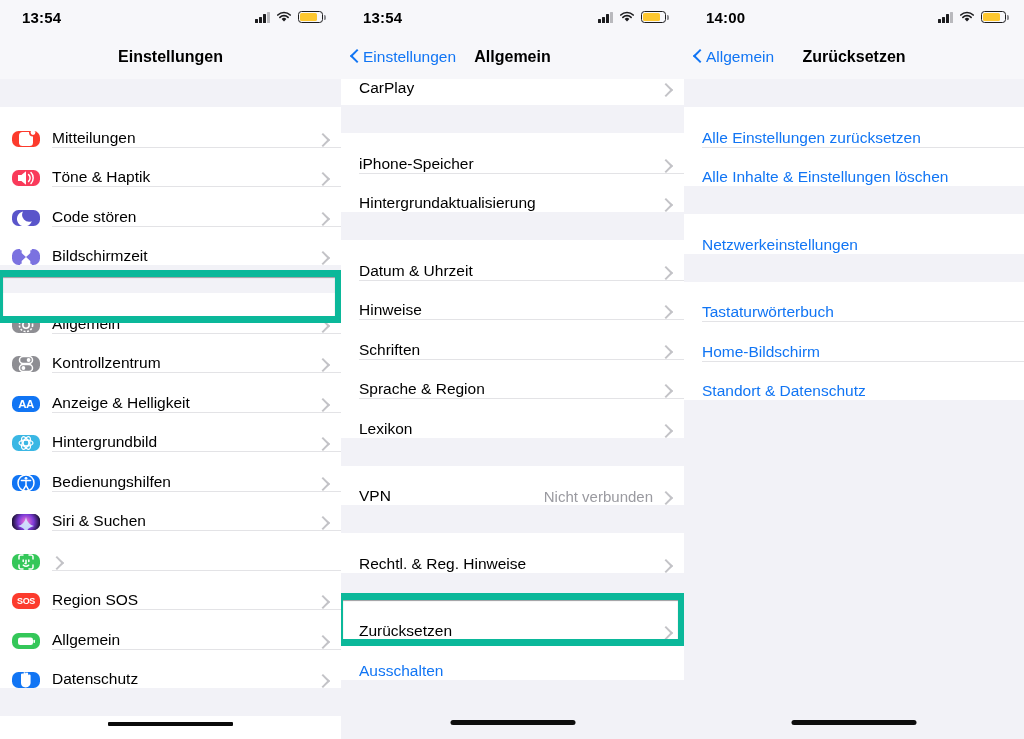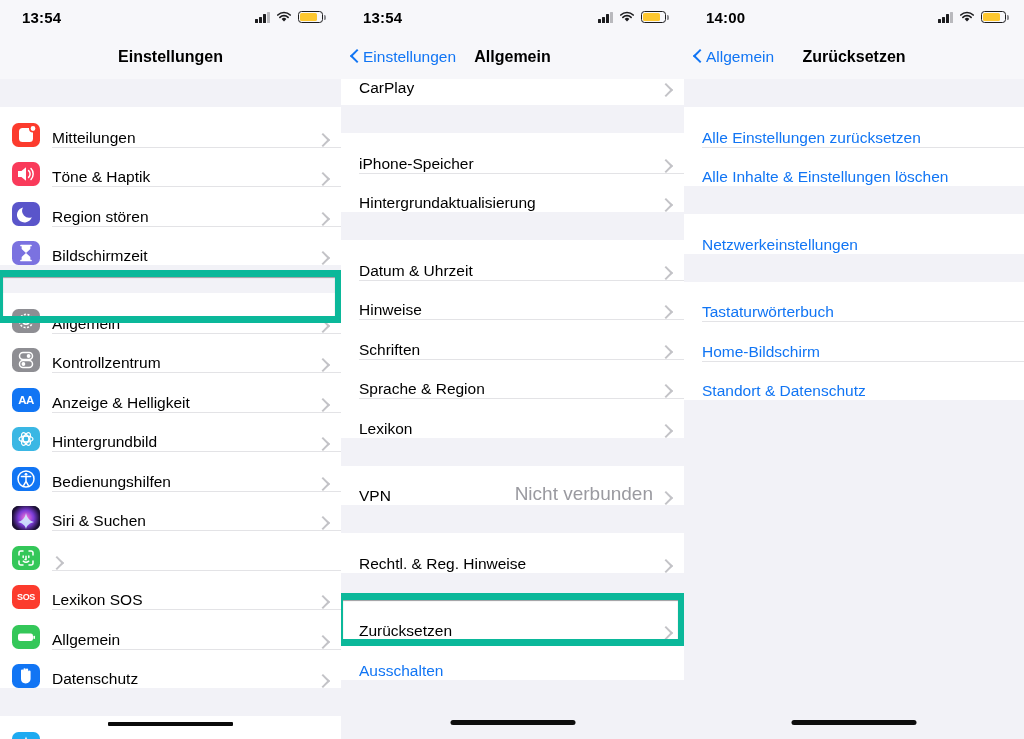--- a/index.html
+++ b/index.html
@@ -82,35 +82,35 @@
   .row + .row::before {
     content: ""; position: absolute; left: 0; right: 0; top: 0;
     height: 1px; background: #e3e3e6;
   }
   .col1 .row + .row::before { left: 52px; }
   .col2 .row + .row::before { left: 18px; }
   .col3 .row + .row::before { left: 18px; }
 
   .row-label { font-size: 15.5px; color: #000; flex: 1; }
   .row-label.link { color: #1175f4; }
-  .row-value { font-size: 19px; color: #9a9aa0; margin-right: 8px; }
+  .row-value { font-size: 15px; color: #9a9aa0; margin-right: 8px; }
 
   .disc {
     width: 9px; height: 15px; position: relative; margin-right: 14px; flex: none;
   }
   .disc::before {
     content: ""; position: absolute; left: 0; top: 3px;
     width: 8px; height: 8px;
     border-right: 2.2px solid #c3c3c7; border-top: 2.2px solid #c3c3c7;
     transform: rotate(45deg);
   }
 
   
   .appicon {
-    width: 28px; height: 24px; border-radius: 6.5px; flex: none;
+    width: 28px; height: 16px; border-radius: 6.5px; flex: none;
     margin-right: 12px; display: flex; align-items: center; justify-content: center;
     color: #fff; font-size: 12px; font-weight: bold; overflow: hidden; position: relative;
   }
 
   
   .hl {
     position: absolute; border: 7px solid #0bb89a; background: transparent;
     pointer-events: none; z-index: 20;
   }
   .hl::after {
@@ -183,21 +183,21 @@
           </span>
           <span class="row-label">Töne &amp; Haptik</span>
           <span class="disc"></span>
         </div>
         <div class="row">
           <span class="appicon" style="background:#5a55ca">
             <svg width="28" height="28" viewBox="0 0 28 28">
                 <path d="M19.8 17.2A7 7 0 0 1 11 7.4a7.6 7.6 0 1 0 8.8 9.8z" fill="#fff"></path>
               </svg>
           </span>
-          <span class="row-label">Region stören</span>
+          <span class="row-label">Code stören</span>
           <span class="disc"></span>
         </div>
         <div class="row">
           <span class="appicon" style="background:#7b72e0">
             <svg width="28" height="28" viewBox="0 0 28 28">
                 <path d="M9 6.5h10M9 21.5h10M10.5 6.5v3.2L14 13l3.5-3.3V6.5M10.5 21.5v-3.2L14 15l3.5 3.3v3.2z" stroke="#fff" stroke-width="1.7" fill="#fff" stroke-linejoin="round" stroke-linecap="round"></path>
               </svg>
           </span>
           <span class="row-label">Bildschirmzeit</span>
           <span class="disc"></span>
@@ -287,21 +287,21 @@
                   <path d="M7 11V8.8A1.8 1.8 0 0 1 8.8 7H11M17 7h2.2A1.8 1.8 0 0 1 21 8.8V11M21 17v2.2a1.8 1.8 0 0 1-1.8 1.8H17M11 21H8.8A1.8 1.8 0 0 1 7 19.2V17"></path>
                   <path d="M11.2 12v1.6M16.8 12v1.6M14 12.2v3.2h-1"></path>
                   <path d="M11.3 17.2c1.5 1.2 3.9 1.2 5.4 0"></path>
                 </g>
               </svg>
           </span>
           <span class="disc"></span>
         </div>
         <div class="row">
           <span class="appicon" style="background:#fc3b2d;font-size:9px;letter-spacing:-0.3px">SOS</span>
-          <span class="row-label">Lexikon SOS</span>
+          <span class="row-label">Region SOS</span>
           <span class="disc"></span>
         </div>
         <div class="row">
           <span class="appicon" style="background:#34c759">
             <svg width="28" height="28" viewBox="0 0 28 28">
                 <rect x="6" y="10.5" width="15" height="7.5" rx="2.2" fill="#fff"></rect>
                 <rect x="21.4" y="12.7" width="1.6" height="3.2" rx="0.7" fill="#fff"></rect>
               </svg>
           </span>
           <span class="row-label">Allgemein</span>

